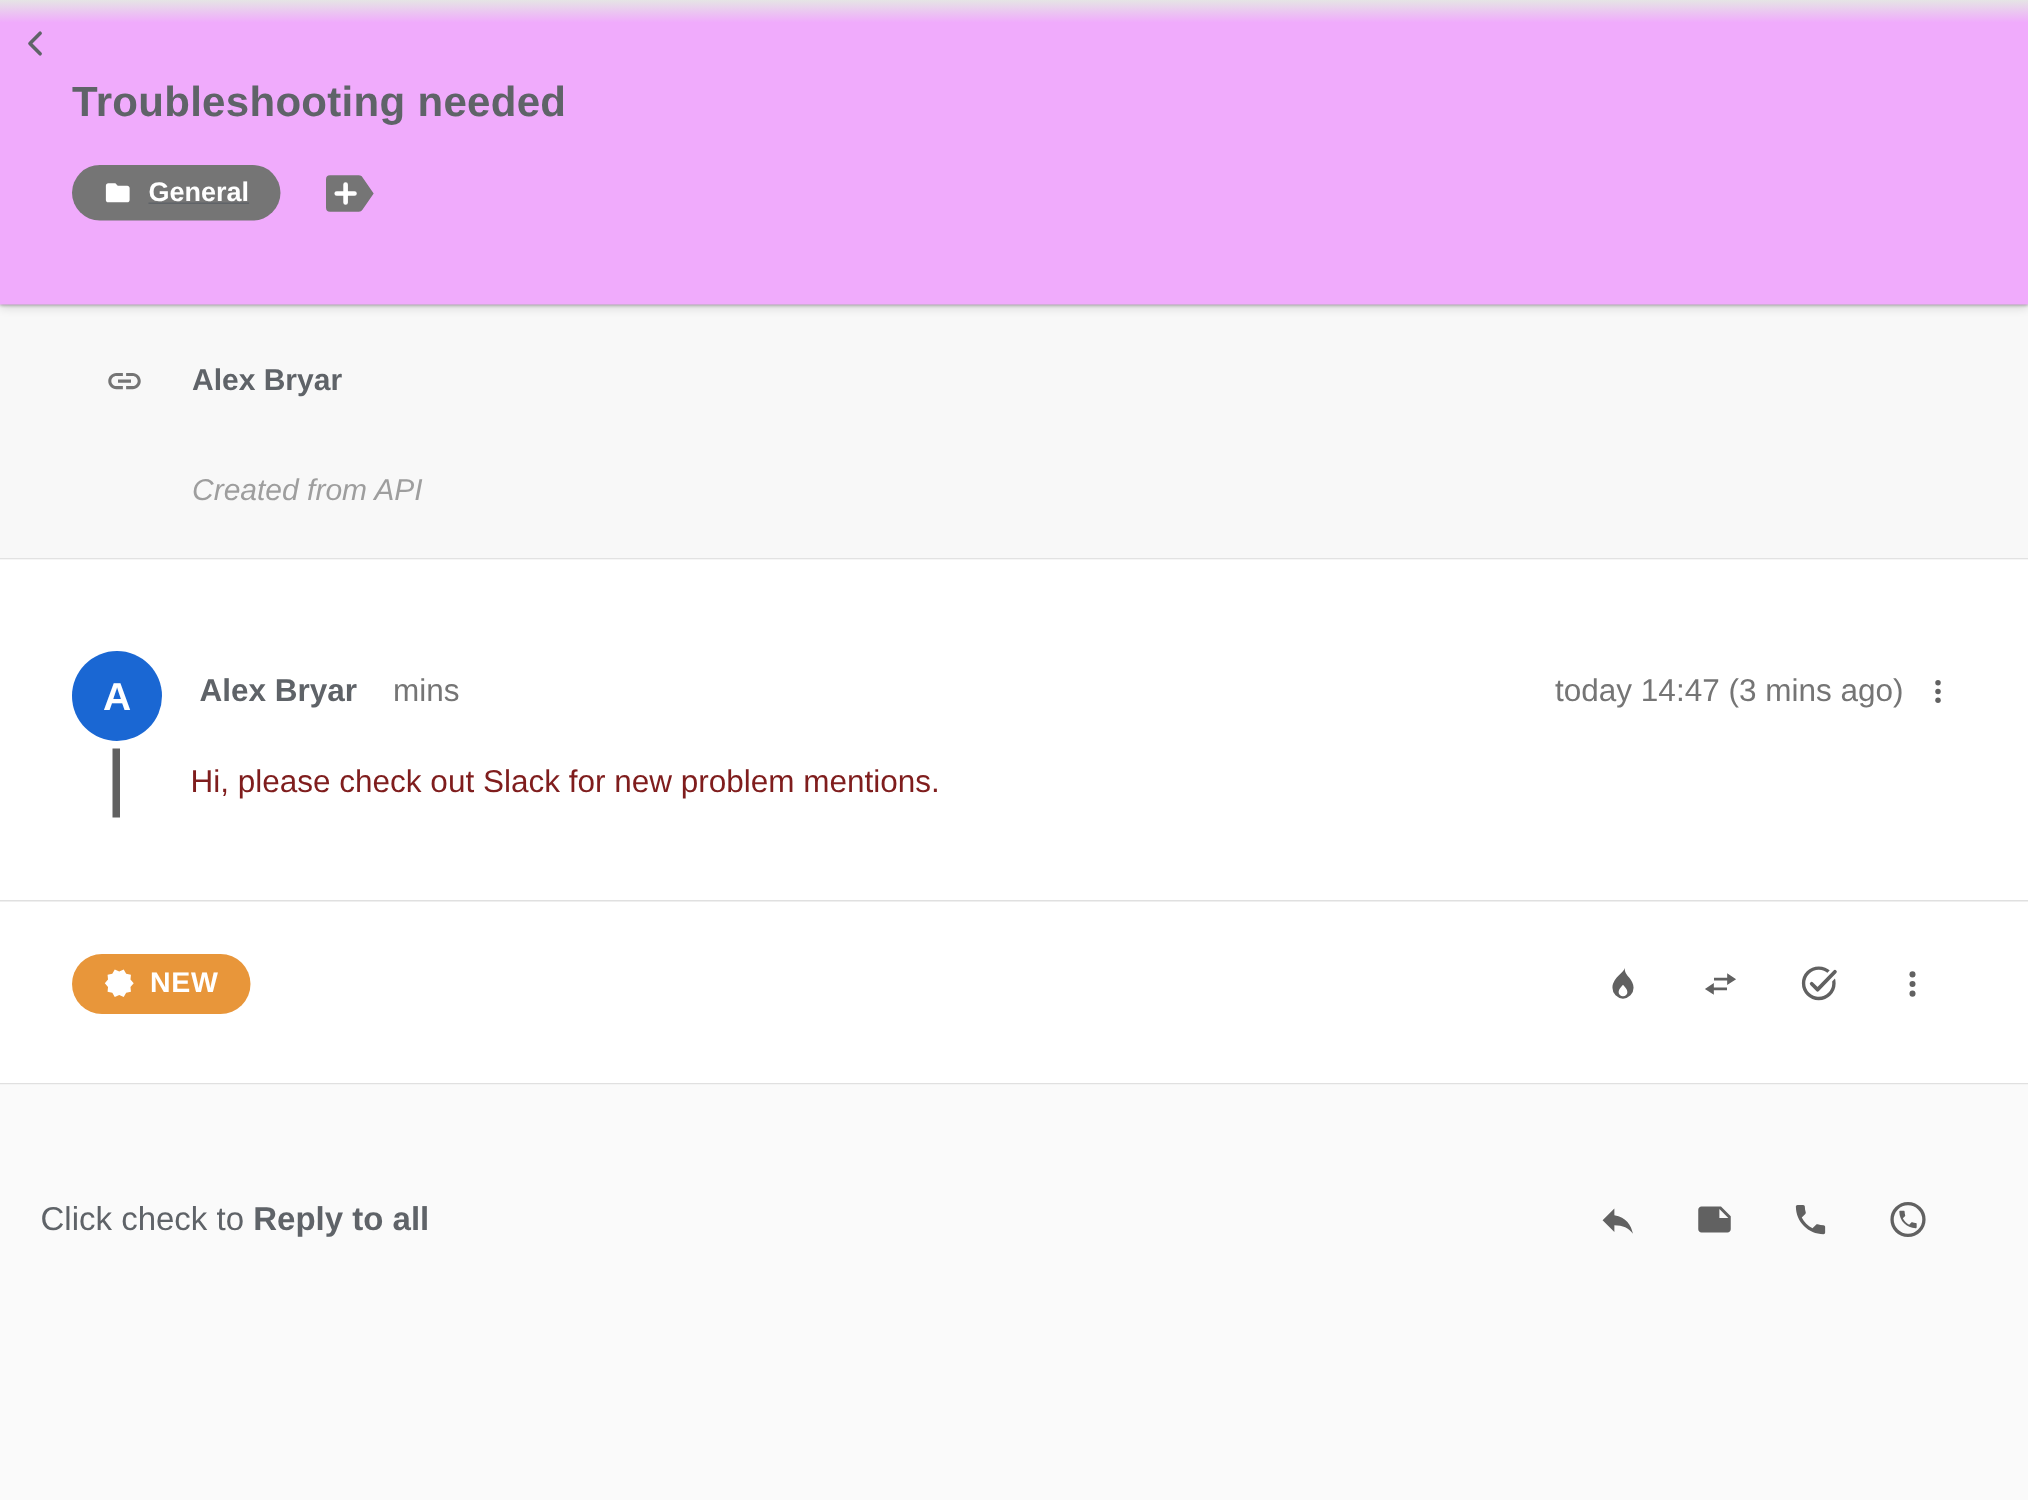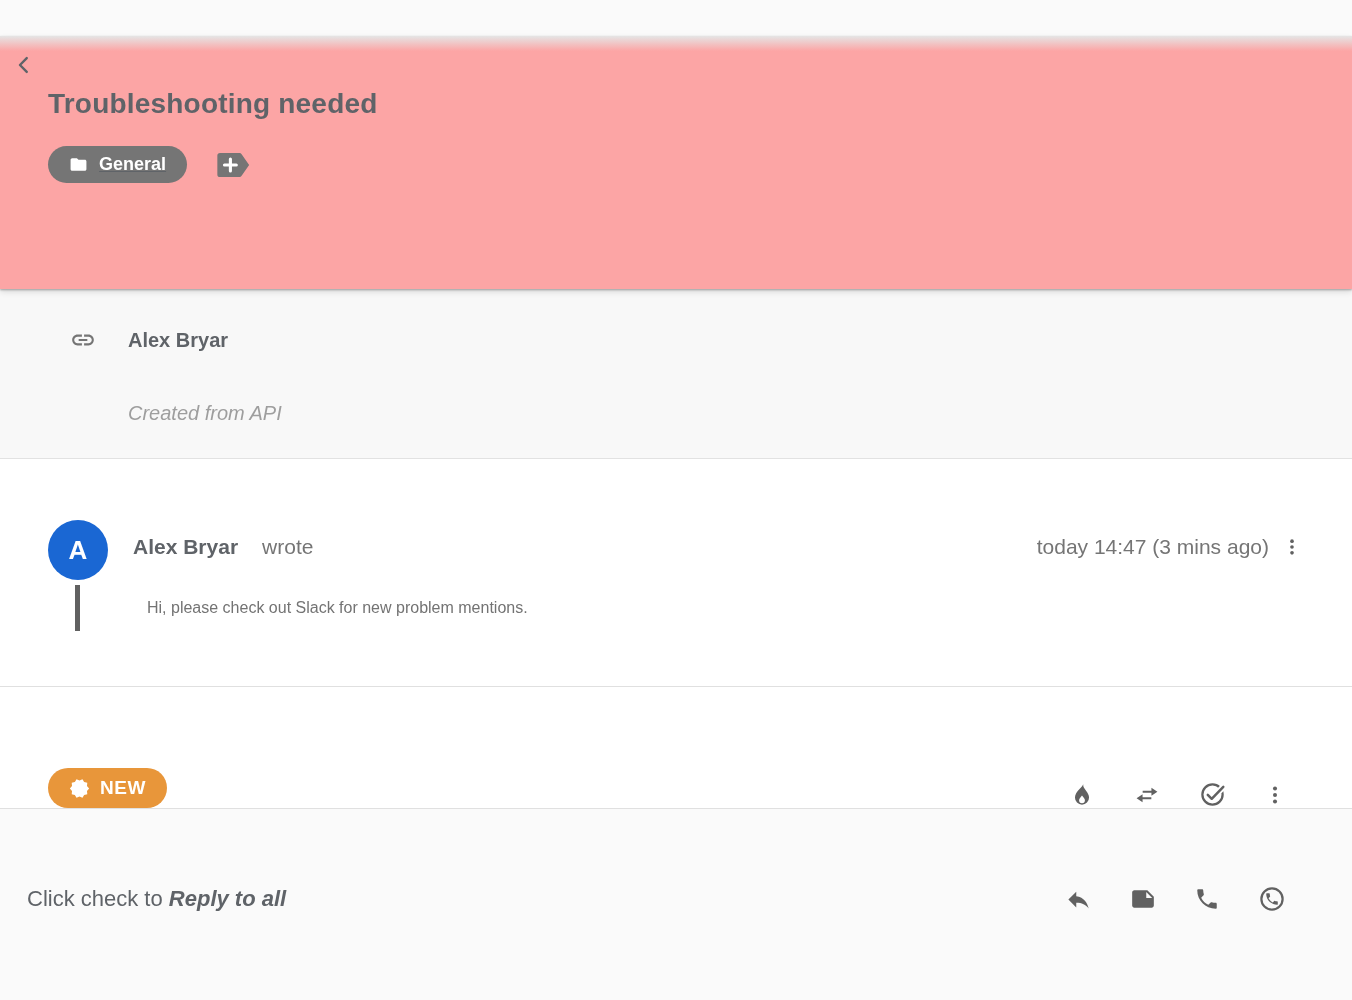--- a/index.html
+++ b/index.html
@@ -7,24 +7,23 @@
   body {
     font-family:"Liberation Sans","DejaVu Sans",sans-serif;
     background:#fafafa;
     display:flex; flex-direction:column;
     color:#5f6368;
   }
   svg { display:block; }
 
   
   .header {
-    position:relative; height:253px; background:#fca5a5; flex:none;
+    position:relative; height:203px; background:#f0abfc; flex:none;
     box-shadow:0 1px 2px rgba(0,0,0,.30), 0 3px 6px rgba(0,0,0,.12);
     z-index:5;
-    margin-top:36px;
   }
   .header::before {
     content:""; position:absolute; top:0; left:0; right:0; height:15px;
     background:linear-gradient(#e5e5e5, rgba(255,255,255,0));
     pointer-events:none;
   }
   .back-button { position:absolute; left:13px; top:17px; width:24px; height:24px; cursor:pointer; background:none; border:none; }
   .page-title {
     position:absolute; left:48px; top:52px;
     font-size:28px; font-weight:bold; color:#5f6368; letter-spacing:.2px;
@@ -61,43 +60,43 @@
     position:absolute; left:133px; right:50px; top:76px;
     display:flex; align-items:center; font-size:21px;
   }
   .msg-author { font-weight:bold; color:#5f6368; }
   .msg-action { color:#757575; margin-left:24px; }
   .msg-spacer { flex:1; }
   .msg-time { color:#757575;text-align:center; }
   .msg-more { background:none; border:none; cursor:pointer; margin-left:13px; padding:0; }
   .msg-quote {
     position:absolute; left:75px; top:126px; height:46px;
-    border-left:5px solid #616161; padding-left:67px;
-    font-size:16px; color:#737373; line-height:46px; white-space:nowrap;
+    border-left:5px solid #616161; padding-left:47px;
+    font-size:21px; color:#7f1d1d; line-height:46px; white-space:nowrap;
   }
 
   
   .status-row {
     height:122px; background:#fff; border-bottom:1px solid #e0e0e0;
-    display:flex; align-items:flex-end; padding:0 66px 0 48px; flex:none;
+    display:flex; align-items:center; padding:0 66px 12px 48px; flex:none;
   }
   .new-badge {
     height:40px; border-radius:20px; background:#e8963a; color:#fff;
     display:flex; align-items:center; gap:10px; padding:0 21px;
     font-size:19px; font-weight:bold; letter-spacing:.5px; border:none; cursor:pointer;
   }
   .row-spacer { flex:1; }
   .row-icons { display:flex; align-items:center; gap:38px; }
   .icon-button { background:none; border:none; cursor:pointer; padding:0; }
 
   
   .reply-section { flex:1; background:#fafafa; }
   .reply-row { height:180px; display:flex; align-items:center; padding:0 66px 0 27px; }
   .reply-text { font-size:22px; color:#5f6368; cursor:pointer; }
-  .reply-text b { font-weight:bold; color:#5f6368;font-style:italic; }
+  .reply-text b { font-weight:bold; color:#5f6368; }
 </style>
 </head>
 <body>
 
 <div class="header">
   <button class="back-button">
     <span>
       <svg width="22" height="22" viewBox="0 0 24 24">
           <path d="M15 4.5l-7.4 7.5 7.4 7.5" fill="none" stroke="#5f6368" stroke-width="2.6" stroke-linecap="round" stroke-linejoin="round"></path>
         </svg>
@@ -135,21 +134,21 @@
   <div class="meta-text">
     <div class="meta-name">Alex Bryar</div>
     <div class="meta-origin">Created from API</div>
   </div>
 </div>
 
 <div class="message-section">
   <div class="avatar">A</div>
   <div class="msg-head">
     <span class="msg-author">Alex Bryar</span>
-    <span class="msg-action">wrote</span>
+    <span class="msg-action">mins</span>
     <span class="msg-spacer"></span>
     <span class="msg-time">today 14:47 (3 mins ago)</span>
     <button class="msg-more">
       <span>
         <svg width="20" height="20" viewBox="0 0 24 24" fill="#616161">
             <circle cx="12" cy="5" r="2.2"></circle>
             <circle cx="12" cy="12" r="2.2"></circle>
             <circle cx="12" cy="19" r="2.2"></circle>
           </svg>
       </span>

